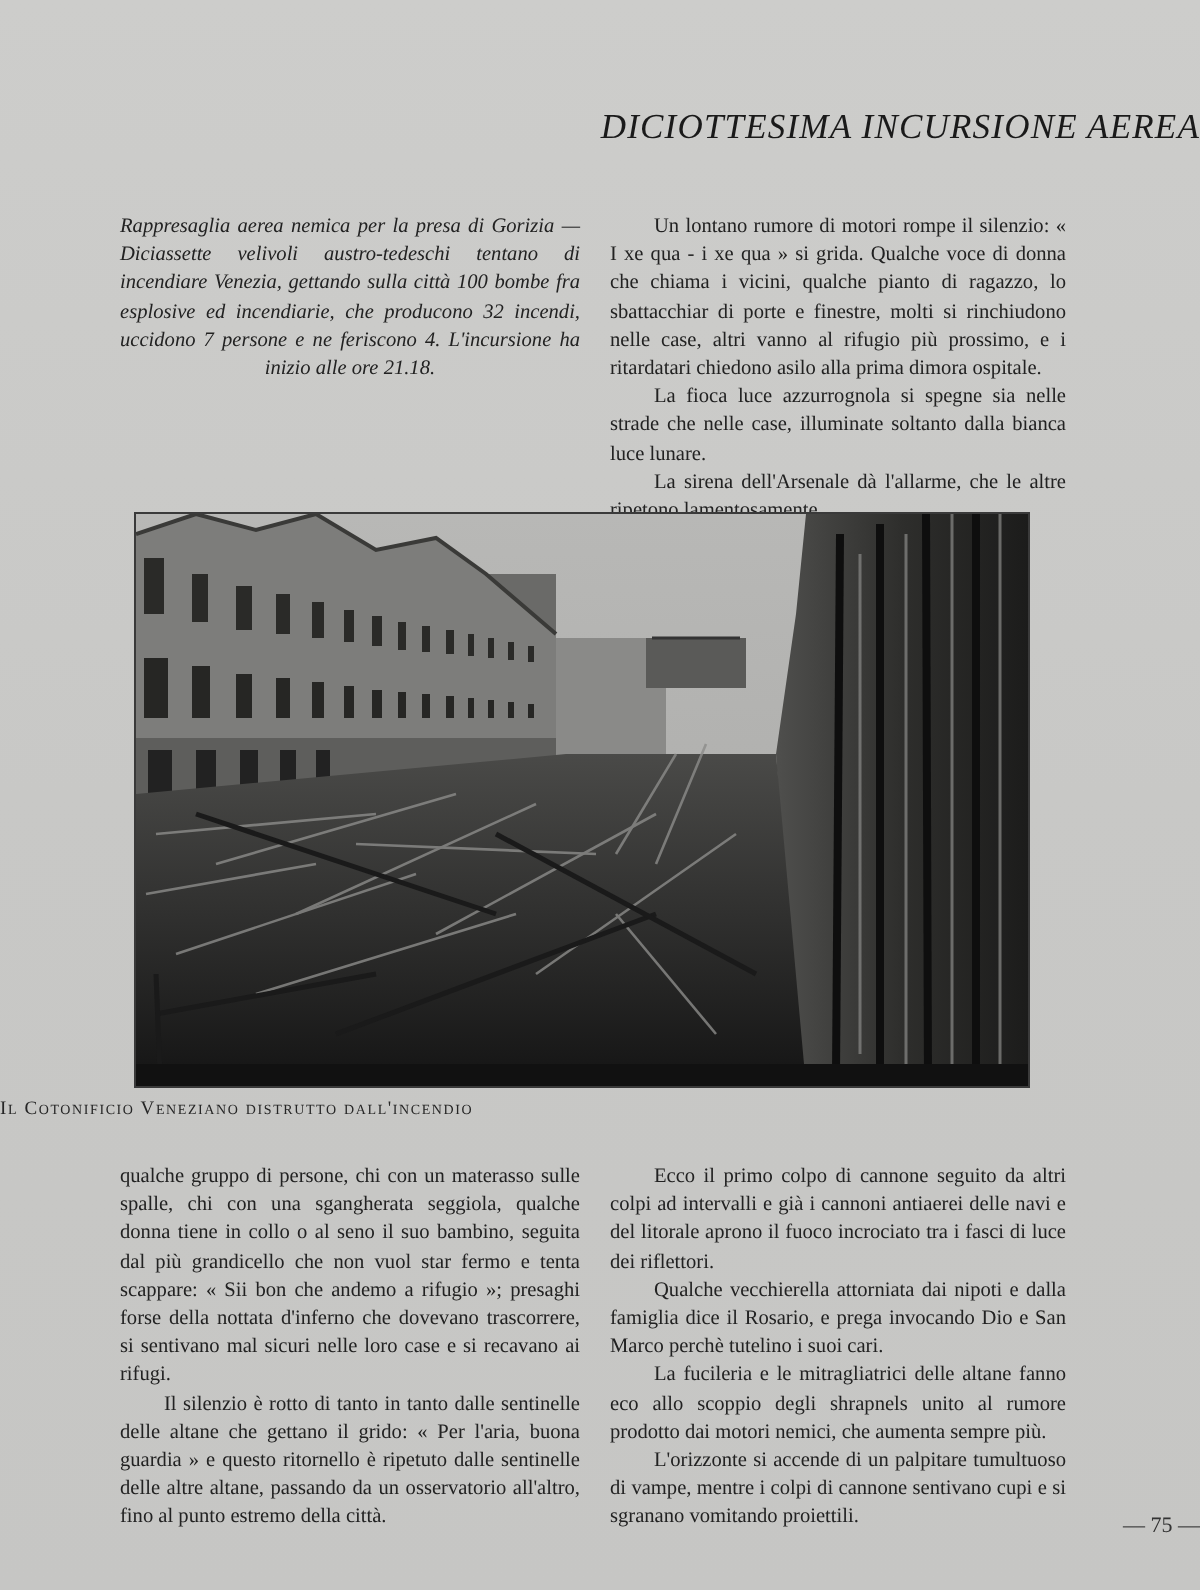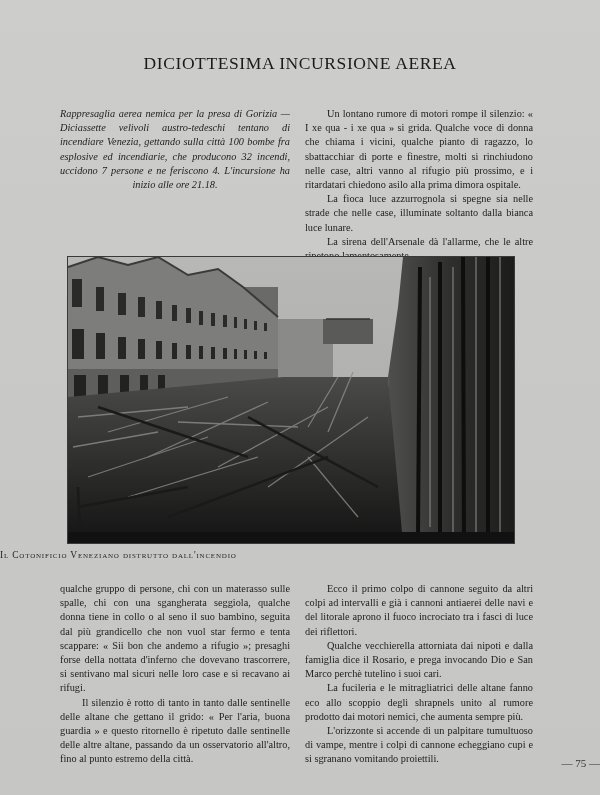--- a/index.html
+++ b/index.html
@@ -10,22 +10,22 @@
     overflow: hidden;
     font-family: "Liberation Serif", "DejaVu Serif", serif;
     color: #1e1e1e;
   }
   .page {
     position: absolute; left: 0; top: 0; width: 600px; height: 795px;
     background: linear-gradient(180deg, #cdcdcb 0%, #c8c8c6 50%, #c6c6c4 100%);
   }
   .title {
     position: absolute; left: 0; width: 600px; top: 53px;
-    text-align: center; font-size: 17.5px; letter-spacing: 0.6px;
-    font-weight: normal; color: #1a1a1a;
+    text-align: right; font-size: 17.5px; letter-spacing: 0.6px;
+    font-weight: normal; color: #1a1a1a; font-style: italic;
   }
   .subtitle {
     position: absolute; left: 0; width: 600px; top: 77px;
     text-align: center; font-size: 10.5px; letter-spacing: 0.4px; color: #2a2a2a;
   }
   .col {
     position: absolute; font-size: 10.3px; line-height: 14.2px;
     text-align: justify; color: #222;
   }
   .col p { margin: 0; }
@@ -187,17 +187,17 @@
 
   <div class="col c3">
     <p>qualche gruppo di persone, chi con un materasso sulle spalle, chi con una sgangherata seggiola, qualche donna tiene in collo o al seno il suo bambino, seguita dal più grandicello che non vuol star fermo e tenta scappare: « Sii bon che andemo a rifugio »; presaghi forse della nottata d'inferno che dovevano trascorrere, si sentivano mal sicuri nelle loro case e si recavano ai rifugi.</p>
     <p class="indent">Il silenzio è rotto di tanto in tanto dalle sentinelle delle altane che gettano il grido: « Per l'aria, buona guardia » e questo ritornello è ripetuto dalle sentinelle delle altre altane, passando da un osservatorio all'altro, fino al punto estremo della città.</p>
   </div>
 
   <div class="col c4">
     <p class="indent">Ecco il primo colpo di cannone seguito da altri colpi ad intervalli e già i cannoni antiaerei delle navi e del litorale aprono il fuoco incrociato tra i fasci di luce dei riflettori.</p>
     <p class="indent">Qualche vecchierella attorniata dai nipoti e dalla famiglia dice il Rosario, e prega invocando Dio e San Marco perchè tutelino i suoi cari.</p>
     <p class="indent">La fucileria e le mitragliatrici delle altane fanno eco allo scoppio degli shrapnels unito al rumore prodotto dai motori nemici, che aumenta sempre più.</p>
-    <p class="indent">L'orizzonte si accende di un palpitare tumultuoso di vampe, mentre i colpi di cannone echeggiano cupi e si sgranano vomitando proiettili.</p>
+    <p class="indent">L'orizzonte si accende di un palpitare tumultuoso di vampe, mentre i colpi di cannone sentivano cupi e si sgranano vomitando proiettili.</p>
   </div>
 
   <div class="folio">— 75 —</div>
 </div>
 
 </body></html>

